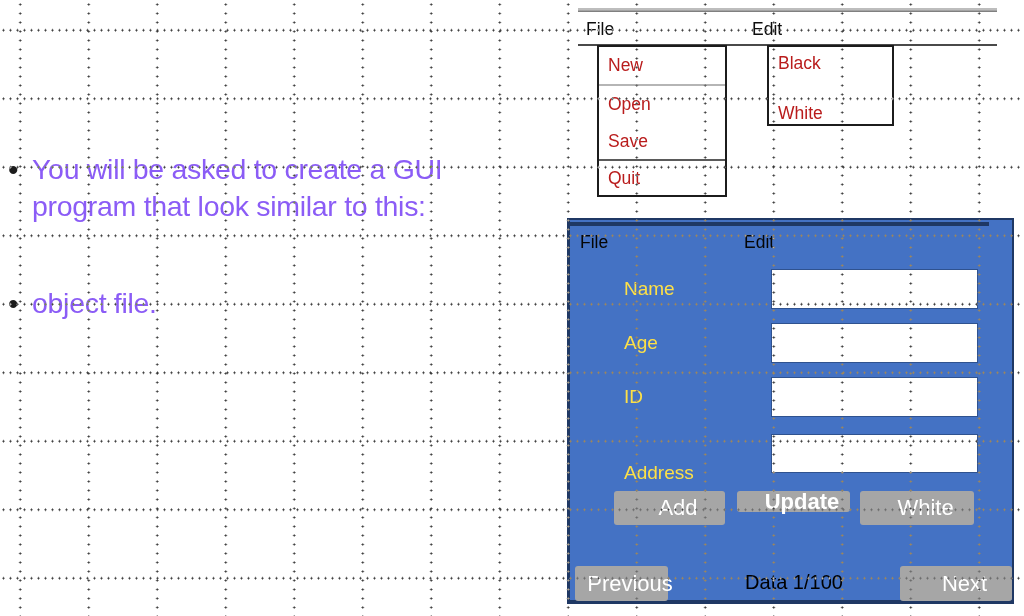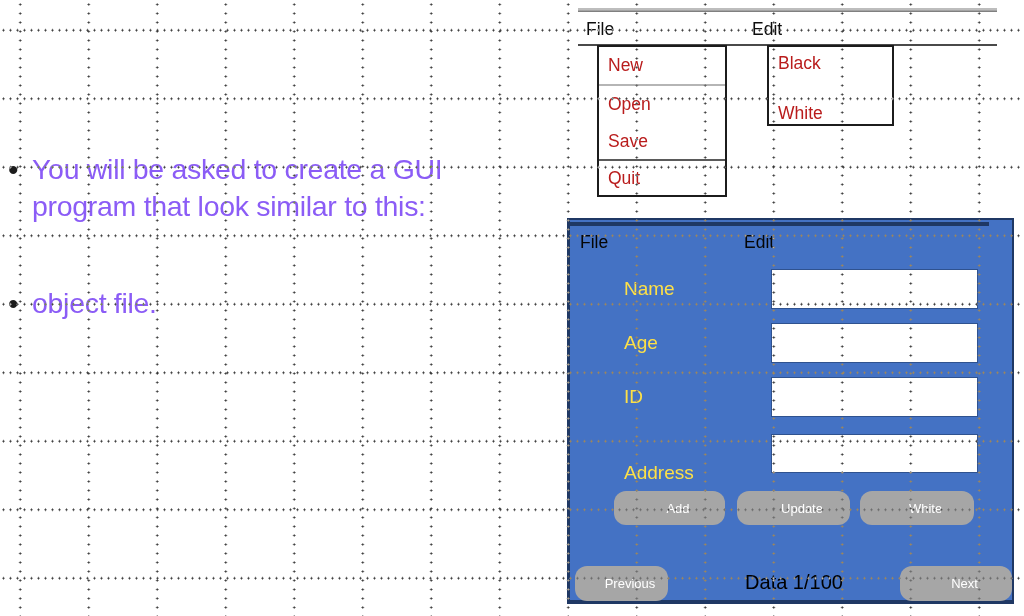--- a/index.html
+++ b/index.html
@@ -62,27 +62,27 @@
   .aw-input{
     position:absolute;left:201px;width:207px;height:40px;box-sizing:border-box;
     background:#ffffff;border:1.5px solid #2F528F;border-radius:0;outline:none;
     font-size:17px;font-family:"Liberation Sans",sans-serif;padding:0 6px;
   }
   #field-label-0{top:58px;} #field-input-0{top:49px;}
   #field-label-1{top:112px;} #field-input-1{top:103px;}
   #field-label-2{top:166px;} #field-input-2{top:157px;}
   #field-label-3{top:234px;margin-top:8px;} #field-input-3{top:214px;height:39px;}
   .aw-btn{
-    position:absolute;box-sizing:border-box;border:none;border-radius:12px;
+    position:absolute;box-sizing:border-box;border:none;border-radius:3px;
     background:var(--button_gray,#A6A6A6);color:var(--button_text,#fff);
-    font-size:13px;font-family:"Liberation Sans",sans-serif;
+    font-size:22px;font-family:"Liberation Sans",sans-serif;
     display:flex;align-items:center;justify-content:center;cursor:pointer;padding-left:23px;
   }
   #btn-add{left:44px;top:271px;width:111px;height:34px;}
-  #btn-update{left:167px;top:271px;width:113px;height:34px;}
+  #btn-update{left:167px;top:271px;width:113px;height:21px;font-weight:bold;}
   #btn-remove{left:290px;top:271px;width:114px;height:34px;}
   #btn-previous{left:5px;top:346px;width:93px;height:35px;}
   #btn-next{left:330px;top:346px;width:112px;height:35px;}
   .aw-counter{
     position:absolute;left:158px;top:351px;width:132px;text-align:center;
     font-size:20px;font-weight:400;color:#000;
   }
 </style>
 </head>
 <body>

